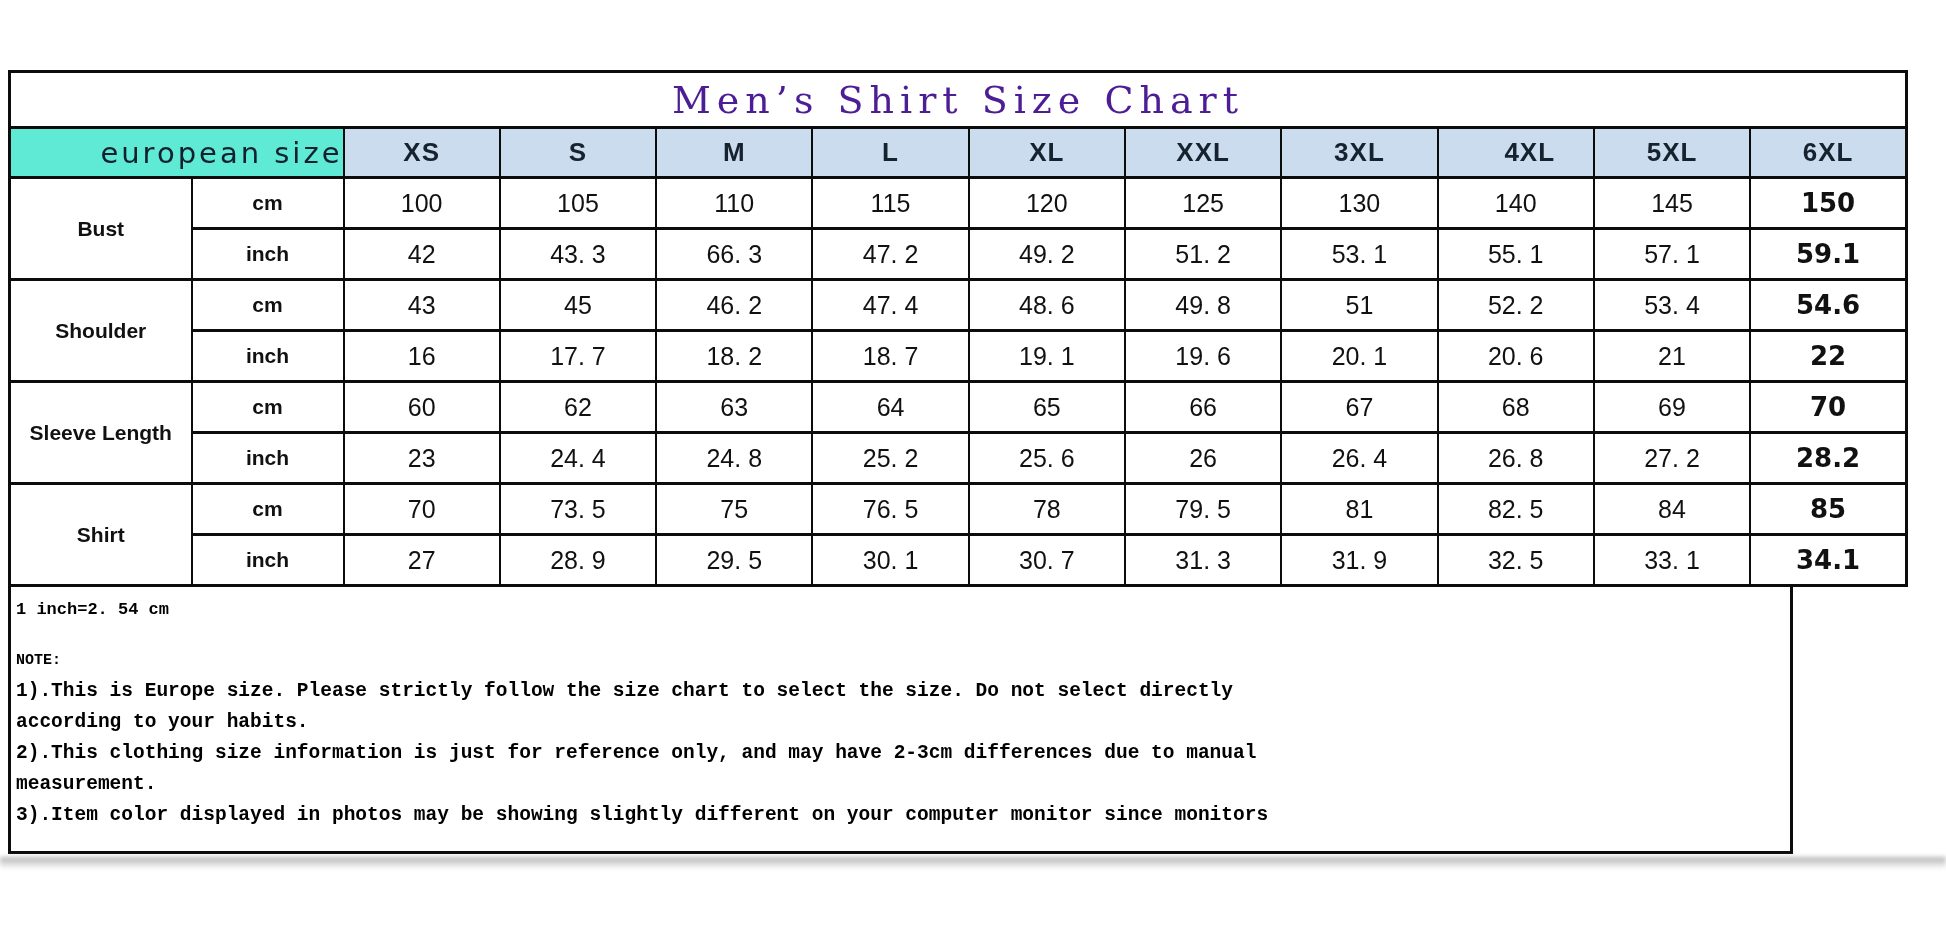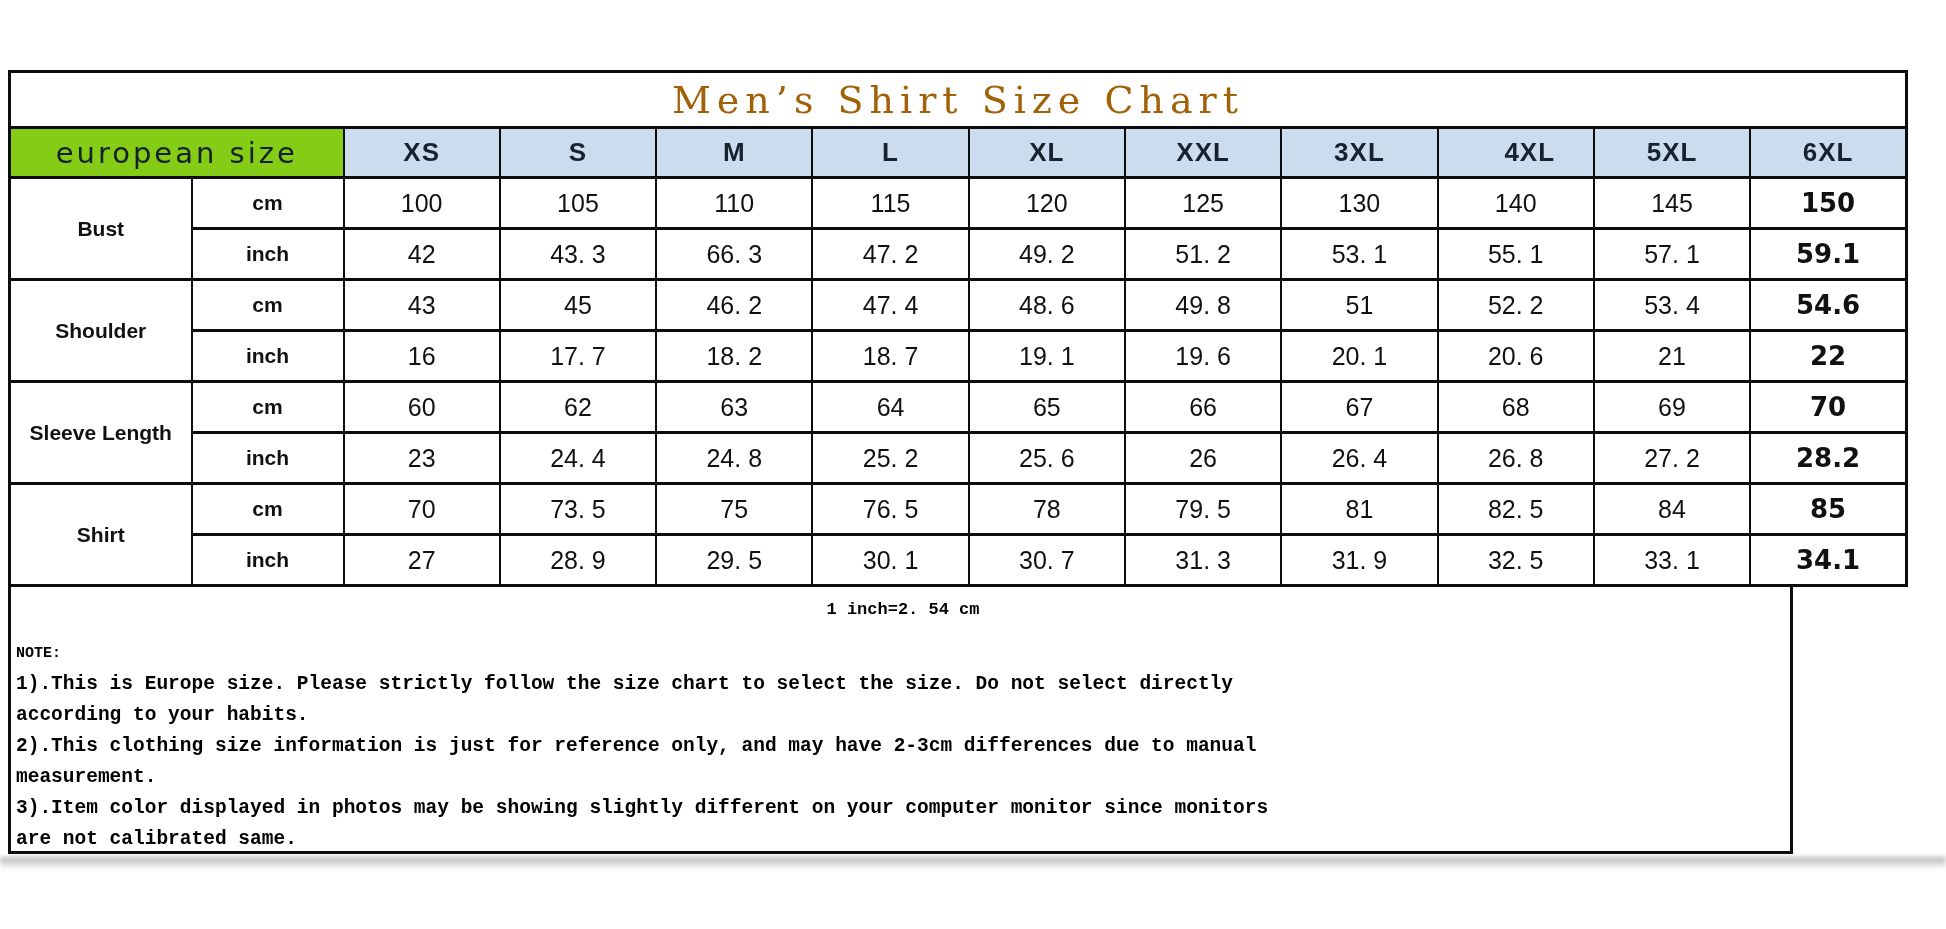--- a/index.html
+++ b/index.html
@@ -12,21 +12,21 @@
   table.size-chart{
     border-collapse:collapse;table-layout:fixed;width:1900px;
     border:3px solid #0c0c0c;background:#fff;
   }
   table.size-chart td{
     border:2px solid #0c0c0c;border-top-width:3px;border-bottom-width:3px;
     text-align:center;vertical-align:middle;padding:0;overflow:hidden;
   }
   td.title-cell{
     height:53px;font-family:"DejaVu Serif",serif;font-size:38px;
-    letter-spacing:6px;color:#a16207;padding-right:146px;font-weight:500;
+    letter-spacing:6px;color:#4c1d95;padding-right:146px;font-weight:500;
   }
   tr.header-row td{height:47px;}
   td.corner-cell{
     font-size:29px;letter-spacing:3px;font-family:"DejaVu Sans",sans-serif;
     font-weight:400;color:#13202e;
   }
   tr.header-row td.size-head{
     font-size:26px;font-weight:700;letter-spacing:1px;color:#16222e;
   }
   tr.data-row td{height:48px;}
@@ -35,21 +35,21 @@
   td.val{font-size:25px;font-weight:400;font-family:"Liberation Sans",sans-serif;}
   td.val.last{font-family:"DejaVu Sans",sans-serif;font-weight:700;font-size:26px;}
 
   .notes{
     box-sizing:border-box;width:1785px;height:267px;
     border:3px solid #0c0c0c;border-top:none;
     padding:12px 0 0 5px;
     font-family:"Liberation Mono",monospace;font-weight:700;color:#000;
     background:#fff;
   }
-  .conv-line{font-size:17px;line-height:22px;margin-bottom:18px;white-space:nowrap;text-align:center;}
+  .conv-line{font-size:17px;line-height:22px;margin-bottom:25px;white-space:nowrap;}
   .note-heading{font-size:15px;line-height:30px;white-space:nowrap;}
   .note-line{font-size:19.5px;line-height:31px;white-space:nowrap;}
 
   .shadow-bar{
     width:1946px;height:11px;margin-left:-8px;margin-top:3px;
     background:linear-gradient(to bottom,#8f8f8f 0%,#c9c9c9 55%,#f4f4f4 100%);
     filter:blur(2px);opacity:.7;
   }
 </style>
 </head>
@@ -59,21 +59,21 @@
   <table class="size-chart">
     <colgroup>
       <col style="width:182px">
       <col style="width:152px">
     </colgroup>
     <tbody>
       <tr class="title-row">
         <td class="title-cell" colspan="12">Men’s Shirt Size Chart</td>
       </tr>
       <tr class="header-row" id="header-row">
-        <td class="corner-cell" colspan="2" style="background: #84cc16;">european size</td>
+        <td class="corner-cell" colspan="2" style="background: #5eead4; text-align: right;">european size</td>
       <td class="size-head" style="background: rgb(203, 220, 238);">XS</td>
           <td class="size-head" style="background: rgb(203, 220, 238);">S</td>
           <td class="size-head" style="background: rgb(203, 220, 238);">M</td>
           <td class="size-head" style="background: rgb(203, 220, 238);">L</td>
           <td class="size-head" style="background: rgb(203, 220, 238);">XL</td>
           <td class="size-head" style="background: rgb(203, 220, 238);">XXL</td>
           <td class="size-head" style="background: rgb(203, 220, 238);">3XL</td>
           <td class="size-head" style="background: rgb(203, 220, 238); padding-left: 28px;">4XL</td>
           <td class="size-head" style="background: rgb(203, 220, 238);">5XL</td>
           <td class="size-head" style="background: rgb(203, 220, 238);">6XL</td>
@@ -193,18 +193,17 @@
 
   <div class="notes">
     <div class="conv-line">1 inch=2. 54 cm</div>
     <div class="note-heading">NOTE:</div>
     <div id="note-lines">
         <div class="note-line">1).This is Europe size. Please strictly follow the size chart to select the size. Do not select directly</div>
         <div class="note-line">according to your habits.</div>
         <div class="note-line">2).This clothing size information is just for reference only, and may have 2-3cm differences due to manual</div>
         <div class="note-line">measurement.</div>
         <div class="note-line">3).Item color displayed in photos may be showing slightly different on your computer monitor since monitors</div>
-        <div class="note-line">are not calibrated same.</div>
       </div>
   </div>
 
   <div class="shadow-bar"></div>
 </div>
 
 </body></html>

